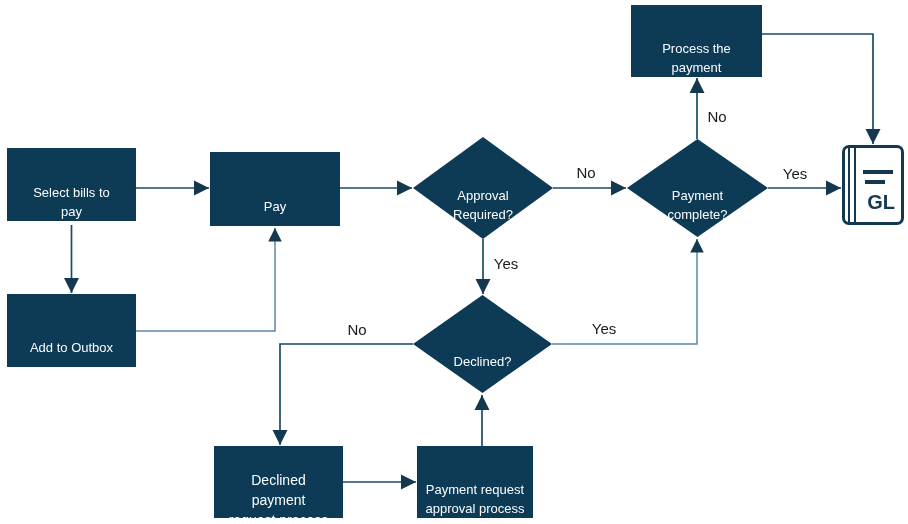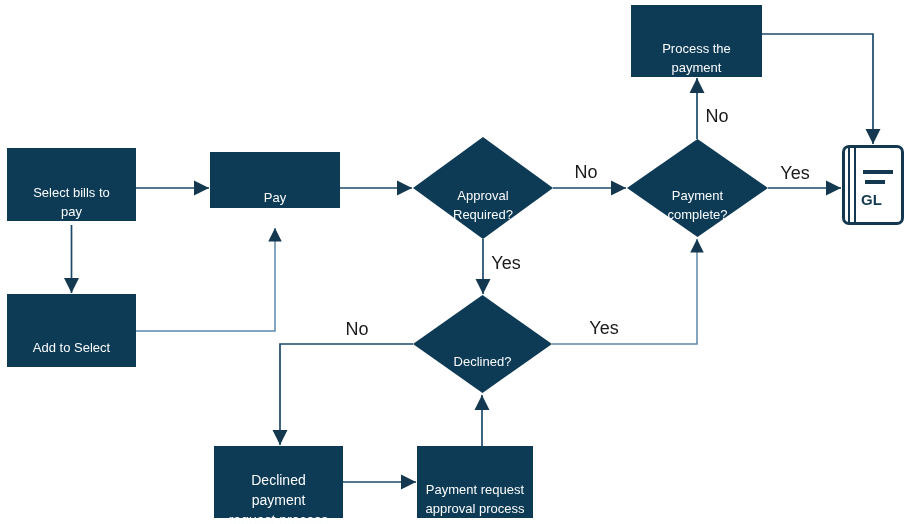--- a/index.html
+++ b/index.html
@@ -60,21 +60,21 @@
     background:var(--node-fill);
     clip-path:polygon(50% 0,100% 50%,50% 100%,0 50%);
   }
   .node.diamond .lbl{position:relative;z-index:1;}
   .w100 .lbl{max-width:100px;}
   .w110 .lbl{max-width:110px;}
   .w90 .lbl{max-width:90px;}
   .edge-label{
     position:absolute;
     transform:translate(-50%,-50%);
-    font-size:18px;
+    font-size:15px;
     color:var(--label-text);
     white-space:nowrap;
   }
   
   .gl-icon{
     position:absolute;
     left:842px;top:145px;
     width:62px;height:80px;
     border:3px solid var(--arrowhead);
     border-radius:7px;
@@ -96,22 +96,22 @@
   .gl-bar2{
     position:absolute;
     left:20px;top:32px;
     width:20px;height:4px;
     background:var(--arrowhead);
   }
   .gl-text{
     position:absolute;
     left:16px;top:43px;
     width:34px;
-    text-align:left;
-    font-size:15px;
+    text-align:right;
+    font-size:20px;
     font-weight:bold;
     color:var(--arrowhead);
   }
 </style>
 </head>
 <body>
 
 <div class="canvas">
 
   <svg class="wires" viewBox="0 0 908 524">
@@ -133,24 +133,24 @@
     <path class="wire" d="M697,139 V78"></path>
     <path class="wire" d="M768,188 H841"></path>
     <path class="wire" d="M762,34 H873 V144"></path>
   </svg>
 
   <div class="node w100" style="left:7px;top:148px;width:129px;height:73px">
     <span class="lbl">Select bills to pay</span>
   </div>
 
   <div class="node" style="left:7px;top:294px;width:129px;height:73px">
-    <span class="lbl">Add to Select</span>
+    <span class="lbl">Add to Outbox</span>
   </div>
 
-  <div class="node" style="left:210px;top:152px;width:130px;height:56px">
+  <div class="node" style="left:210px;top:152px;width:130px;height:74px">
     <span class="lbl">Pay</span>
   </div>
 
   <div class="node w90" style="left:631px;top:5px;width:131px;height:72px">
     <span class="lbl">Process the payment</span>
   </div>
 
   <div class="node w100" style="left:214px;top:446px;width:129px;height:72px;font-size:14px">
     <span class="lbl">Declined payment request process</span>
   </div>

